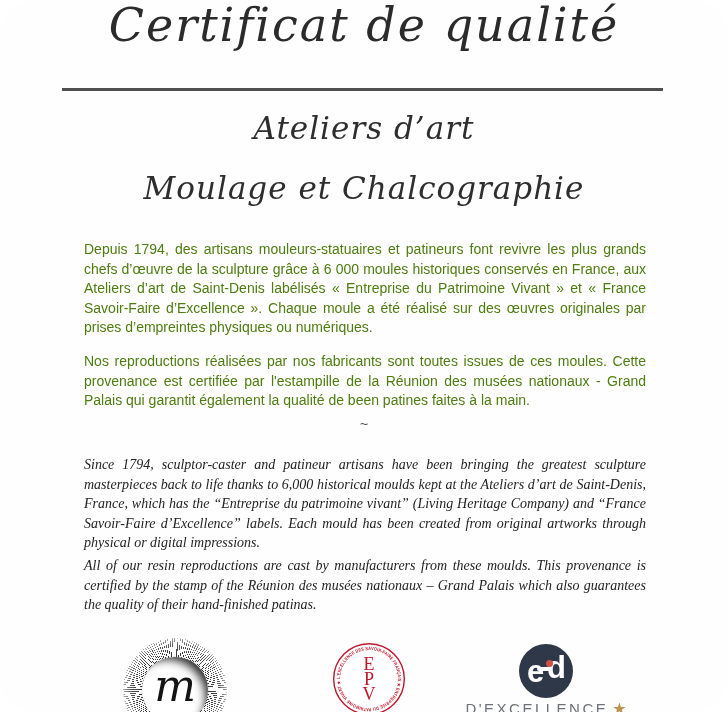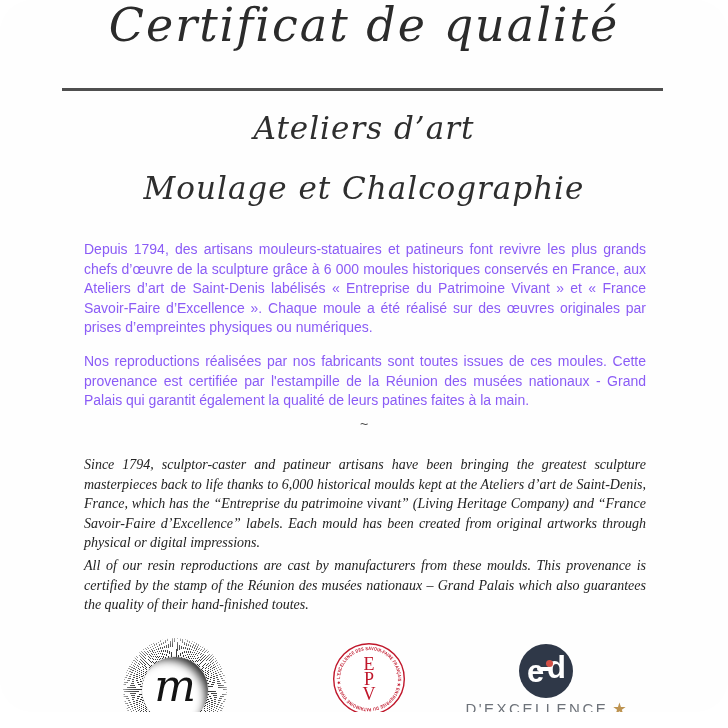--- a/index.html
+++ b/index.html
@@ -27,21 +27,21 @@
     font-family: "DejaVu Serif", serif; font-style: italic; font-weight: 400;
     font-size: 31px; letter-spacing: 1px; color: #2e2e2e;
   }
   .subtitle.s1 { top: 110px; }
   .subtitle.s2 { top: 170px; }
 
   
   .body-par {
     position: absolute; left: 84px; width: 562px;
     font-size: 14px; line-height: 19.5px; text-align: justify;
-    color: #8b5cf6;
+    color: #4d7c0f;
   }
   .body-par.p1 { top: 240px; }
   .body-par.p2 { top: 352px; }
   .body-par.en { font-style: italic; color: #222; font-family: Liberation Serif, serif; }
   .body-par.p3 { top: 455px; }
   .body-par.p4 { top: 556px; }
 
   .tilde {
     position: absolute; top: 416px; left: 0; width: 728px;
     text-align: center; font-size: 14px; color: #4a4a4a;
@@ -121,26 +121,26 @@
 
 <div class="page">
 
   <h1 class="title">Certificat de qualité</h1>
   <div class="rule"></div>
 
   <div class="subtitle s1">Ateliers d’art</div>
   <div class="subtitle s2">Moulage et Chalcographie</div>
 
   <p class="body-par p1">Depuis 1794, des artisans mouleurs-statuaires et patineurs font revivre les plus grands chefs d’œuvre de la sculpture grâce à 6 000 moules historiques conservés en France, aux Ateliers d’art de Saint-Denis labélisés « Entreprise du Patrimoine Vivant » et « France Savoir-Faire d’Excellence ». Chaque moule a été réalisé sur des œuvres originales par prises d’empreintes physiques ou numériques.</p>
-  <p class="body-par p2">Nos reproductions réalisées par nos fabricants sont toutes issues de ces moules. Cette provenance est certifiée par l'estampille de la Réunion des musées nationaux - Grand Palais qui garantit également la qualité de leurs patines faites à la main.</p>
+  <p class="body-par p2">Nos reproductions réalisées par nos fabricants sont toutes issues de ces moules. Cette provenance est certifiée par l'estampille de la Réunion des musées nationaux - Grand Palais qui garantit également la qualité de been patines faites à la main.</p>
 
   <div class="tilde">~</div>
 
   <p class="body-par en p3">Since 1794, sculptor-caster and patineur artisans have been bringing the greatest sculpture masterpieces back to life thanks to 6,000 historical moulds kept at the Ateliers d’art de Saint-Denis, France, which has the “Entreprise du patrimoine vivant” (Living Heritage Company) and “France Savoir-Faire d’Excellence” labels. Each mould has been created from original artworks through physical or digital impressions.</p>
-  <p class="body-par en p4">All of our resin reproductions are cast by manufacturers from these moulds. This provenance is certified by the stamp of the Réunion des musées nationaux – Grand Palais which also guarantees the quality of their hand-finished toutes.</p>
+  <p class="body-par en p4">All of our resin reproductions are cast by manufacturers from these moulds. This provenance is certified by the stamp of the Réunion des musées nationaux – Grand Palais which also guarantees the quality of their hand-finished patinas.</p>
 
   <div class="rmn">
     <div class="burst"></div>
     <div class="disc">
       <span class="m-letter">m</span>
     </div>
   </div>
 
   <div class="epv">
     <svg width="74" height="74" viewBox="0 0 74 74">

